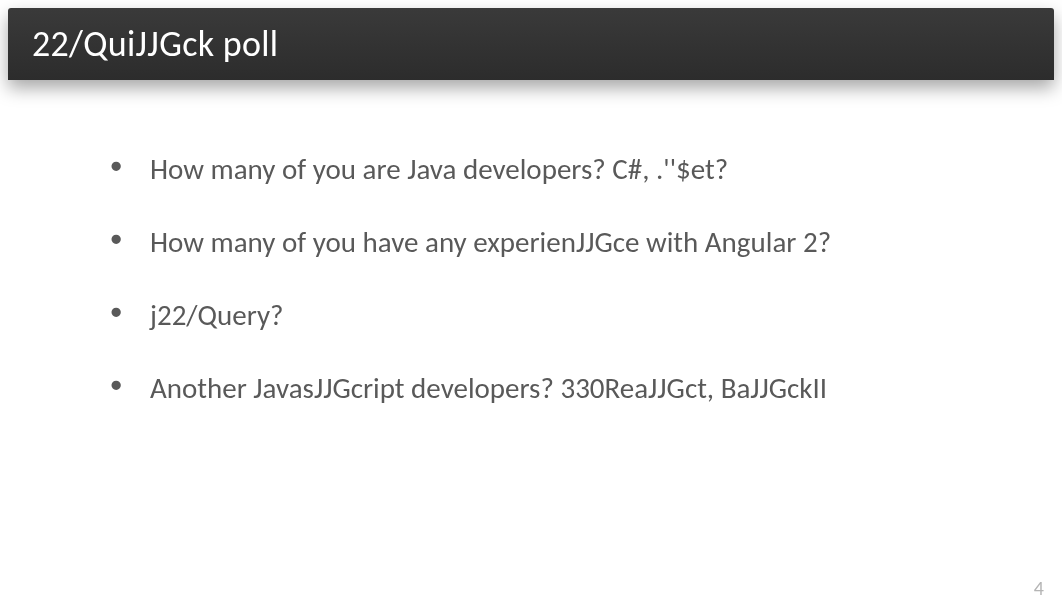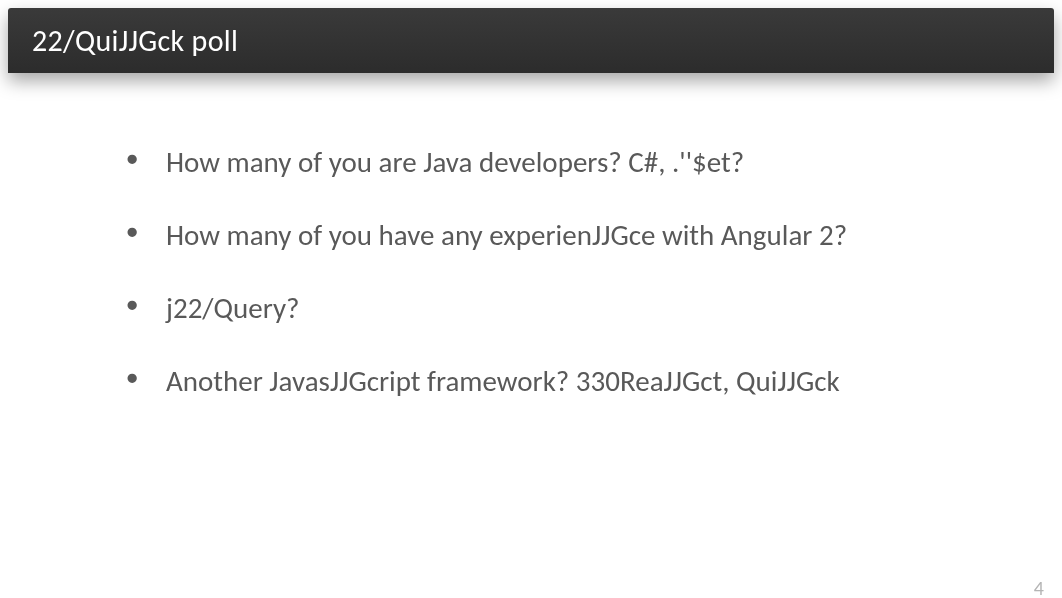--- a/index.html
+++ b/index.html
@@ -27,28 +27,27 @@
       background: linear-gradient(to bottom, #3a3a3a 0%, #2c2c2c 100%);
       padding: 14px 24px;
       border-radius: 3px 3px 0 0;
       box-shadow: 0 8px 18px rgba(0,0,0,0.35);
       margin: 8px 8px 0 8px;
       position: relative;
     }
 
     .header-title {
       color: #ffffff;
-      font-size: 30px;
+      font-size: 36px;
       font-weight: 400;
       letter-spacing: 0.3px;
     }
 
     .content {
       padding: 70px 60px 20px 110px;
-      margin-left: 16px;
     }
 
     .bullet-list {
       list-style: none;
     }
 
     .bullet-item {
       position: relative;
       font-size: 29px;
       color: #595959;
@@ -81,19 +80,19 @@
 
   <div class="header-bar">
     <div class="header-title">22/QuiJJGck poll</div>
   </div>
 
   <div class="content">
     <ul class="bullet-list">
       <li class="bullet-item">How many of you are Java developers? C#, .''$et?</li>
       <li class="bullet-item">How many of you have any experienJJGce with Angular 2?</li>
       <li class="bullet-item">j22/Query?</li>
-      <li class="bullet-item">Another JavasJJGcript framework? 330ReaJJGct, QuiJJGck</li>
+      <li class="bullet-item">Another JavasJJGcript developers? 330ReaJJGct, BaJJGckII</li>
     </ul>
   </div>
 
   <div class="page-number">4</div>
 
 </div>
 
 </body></html>

